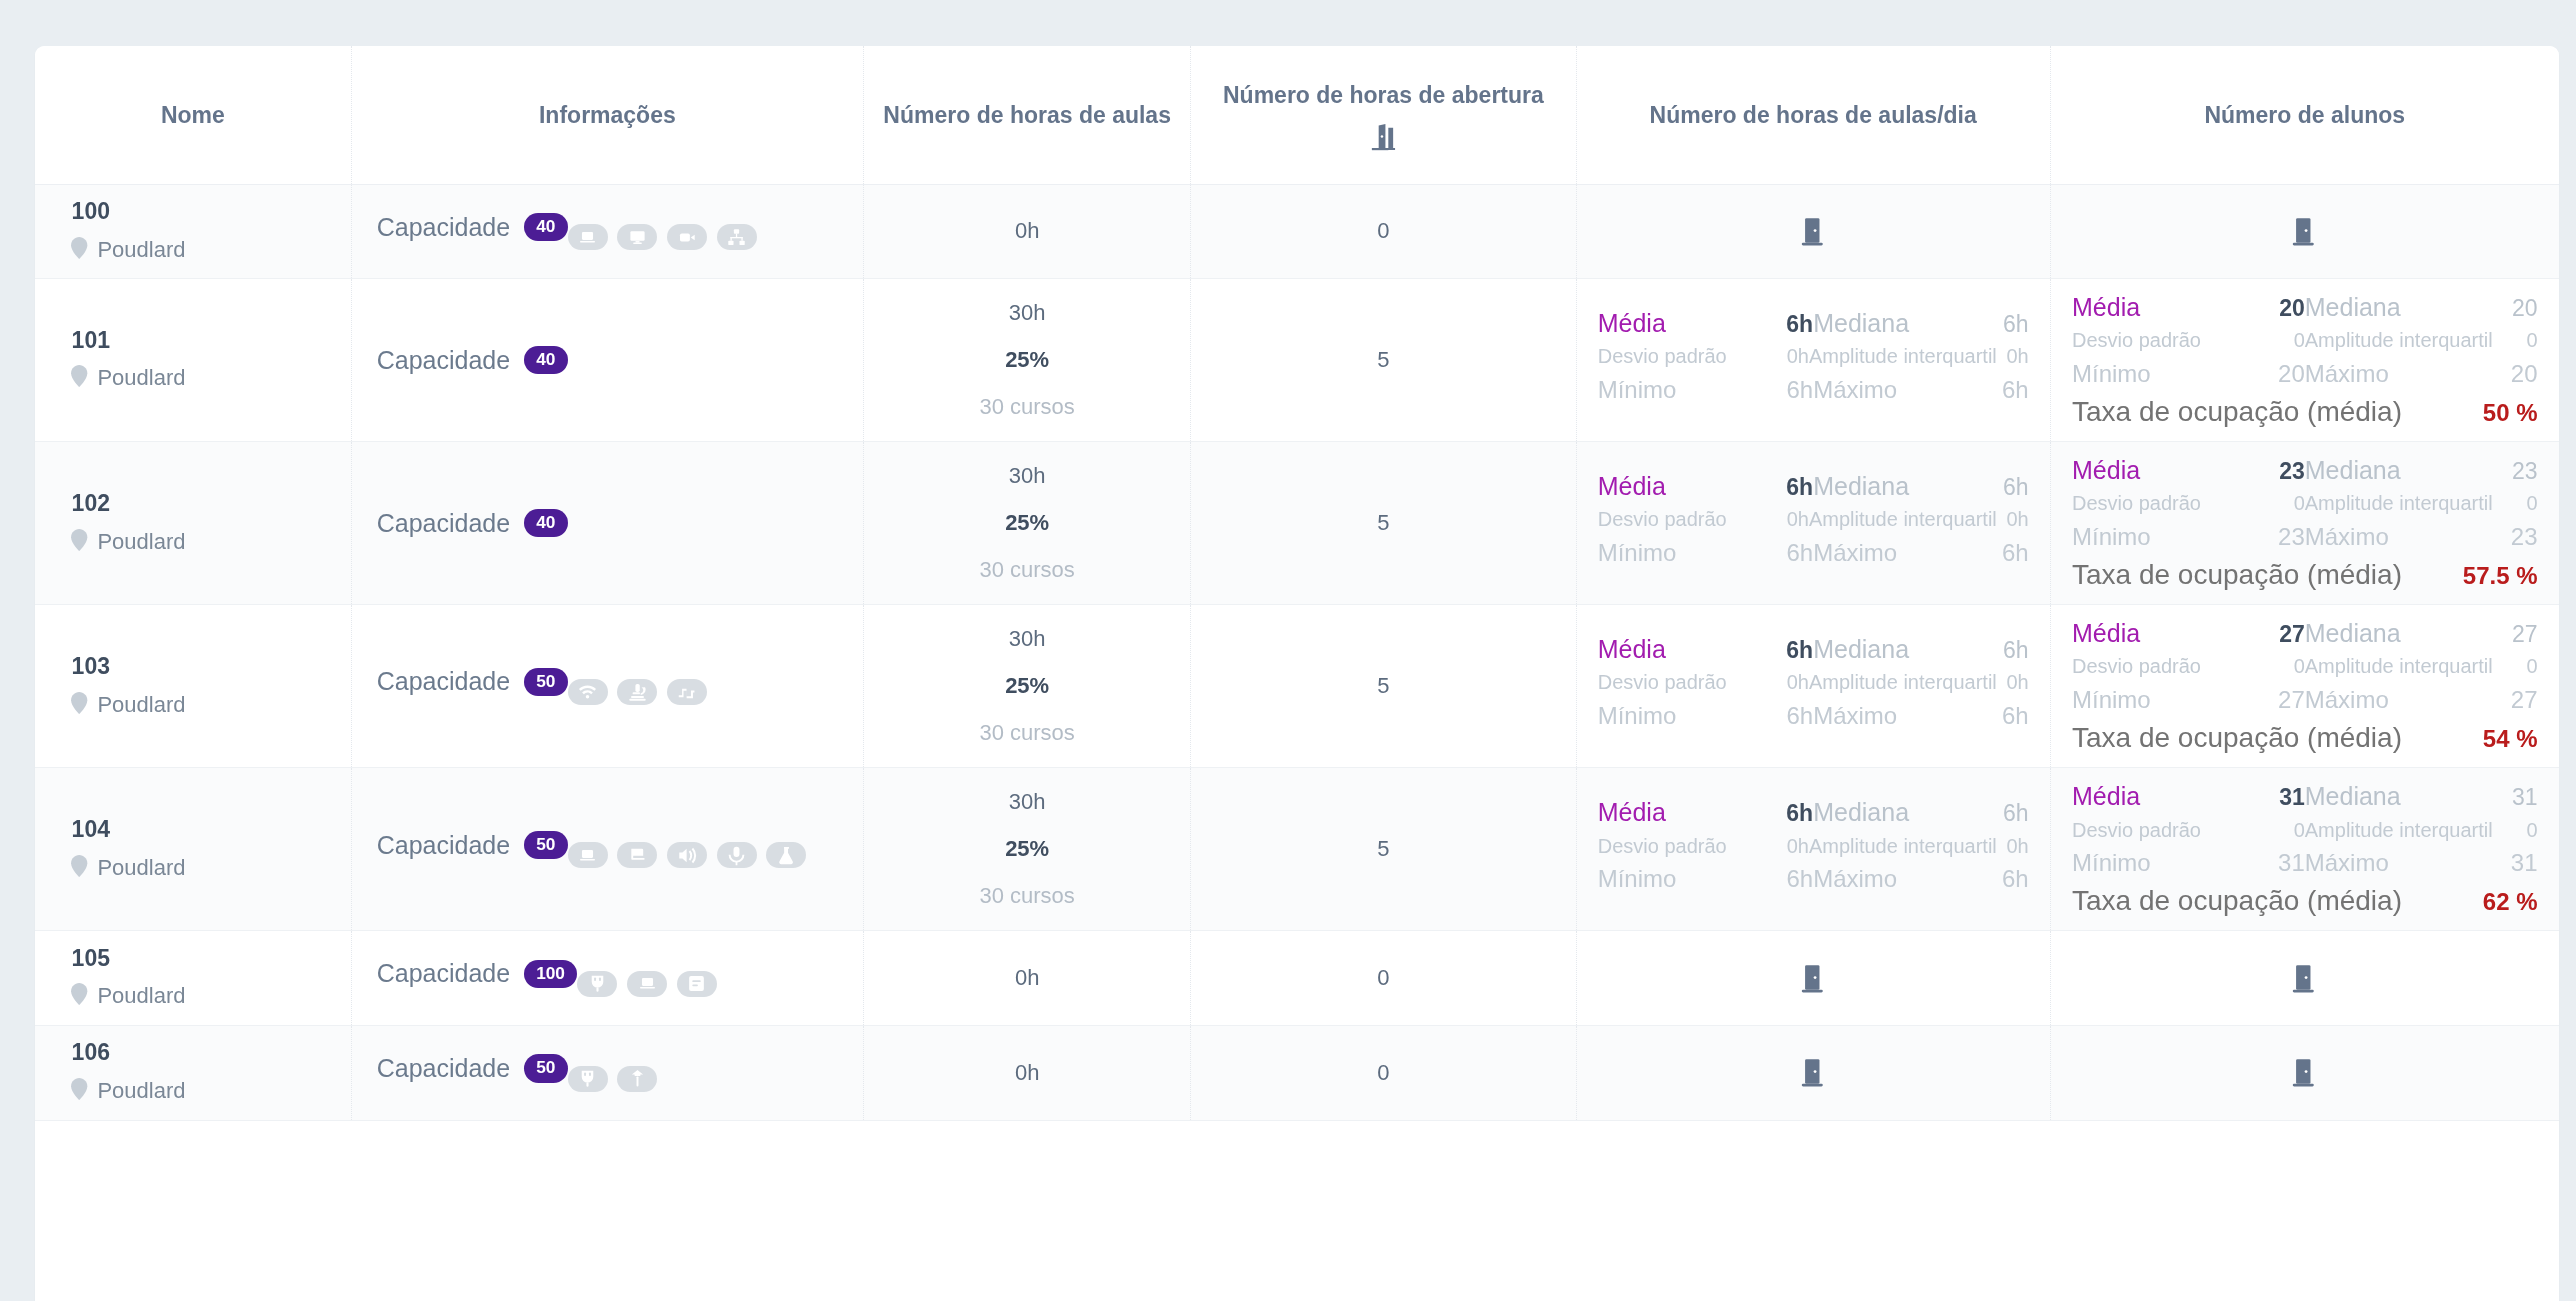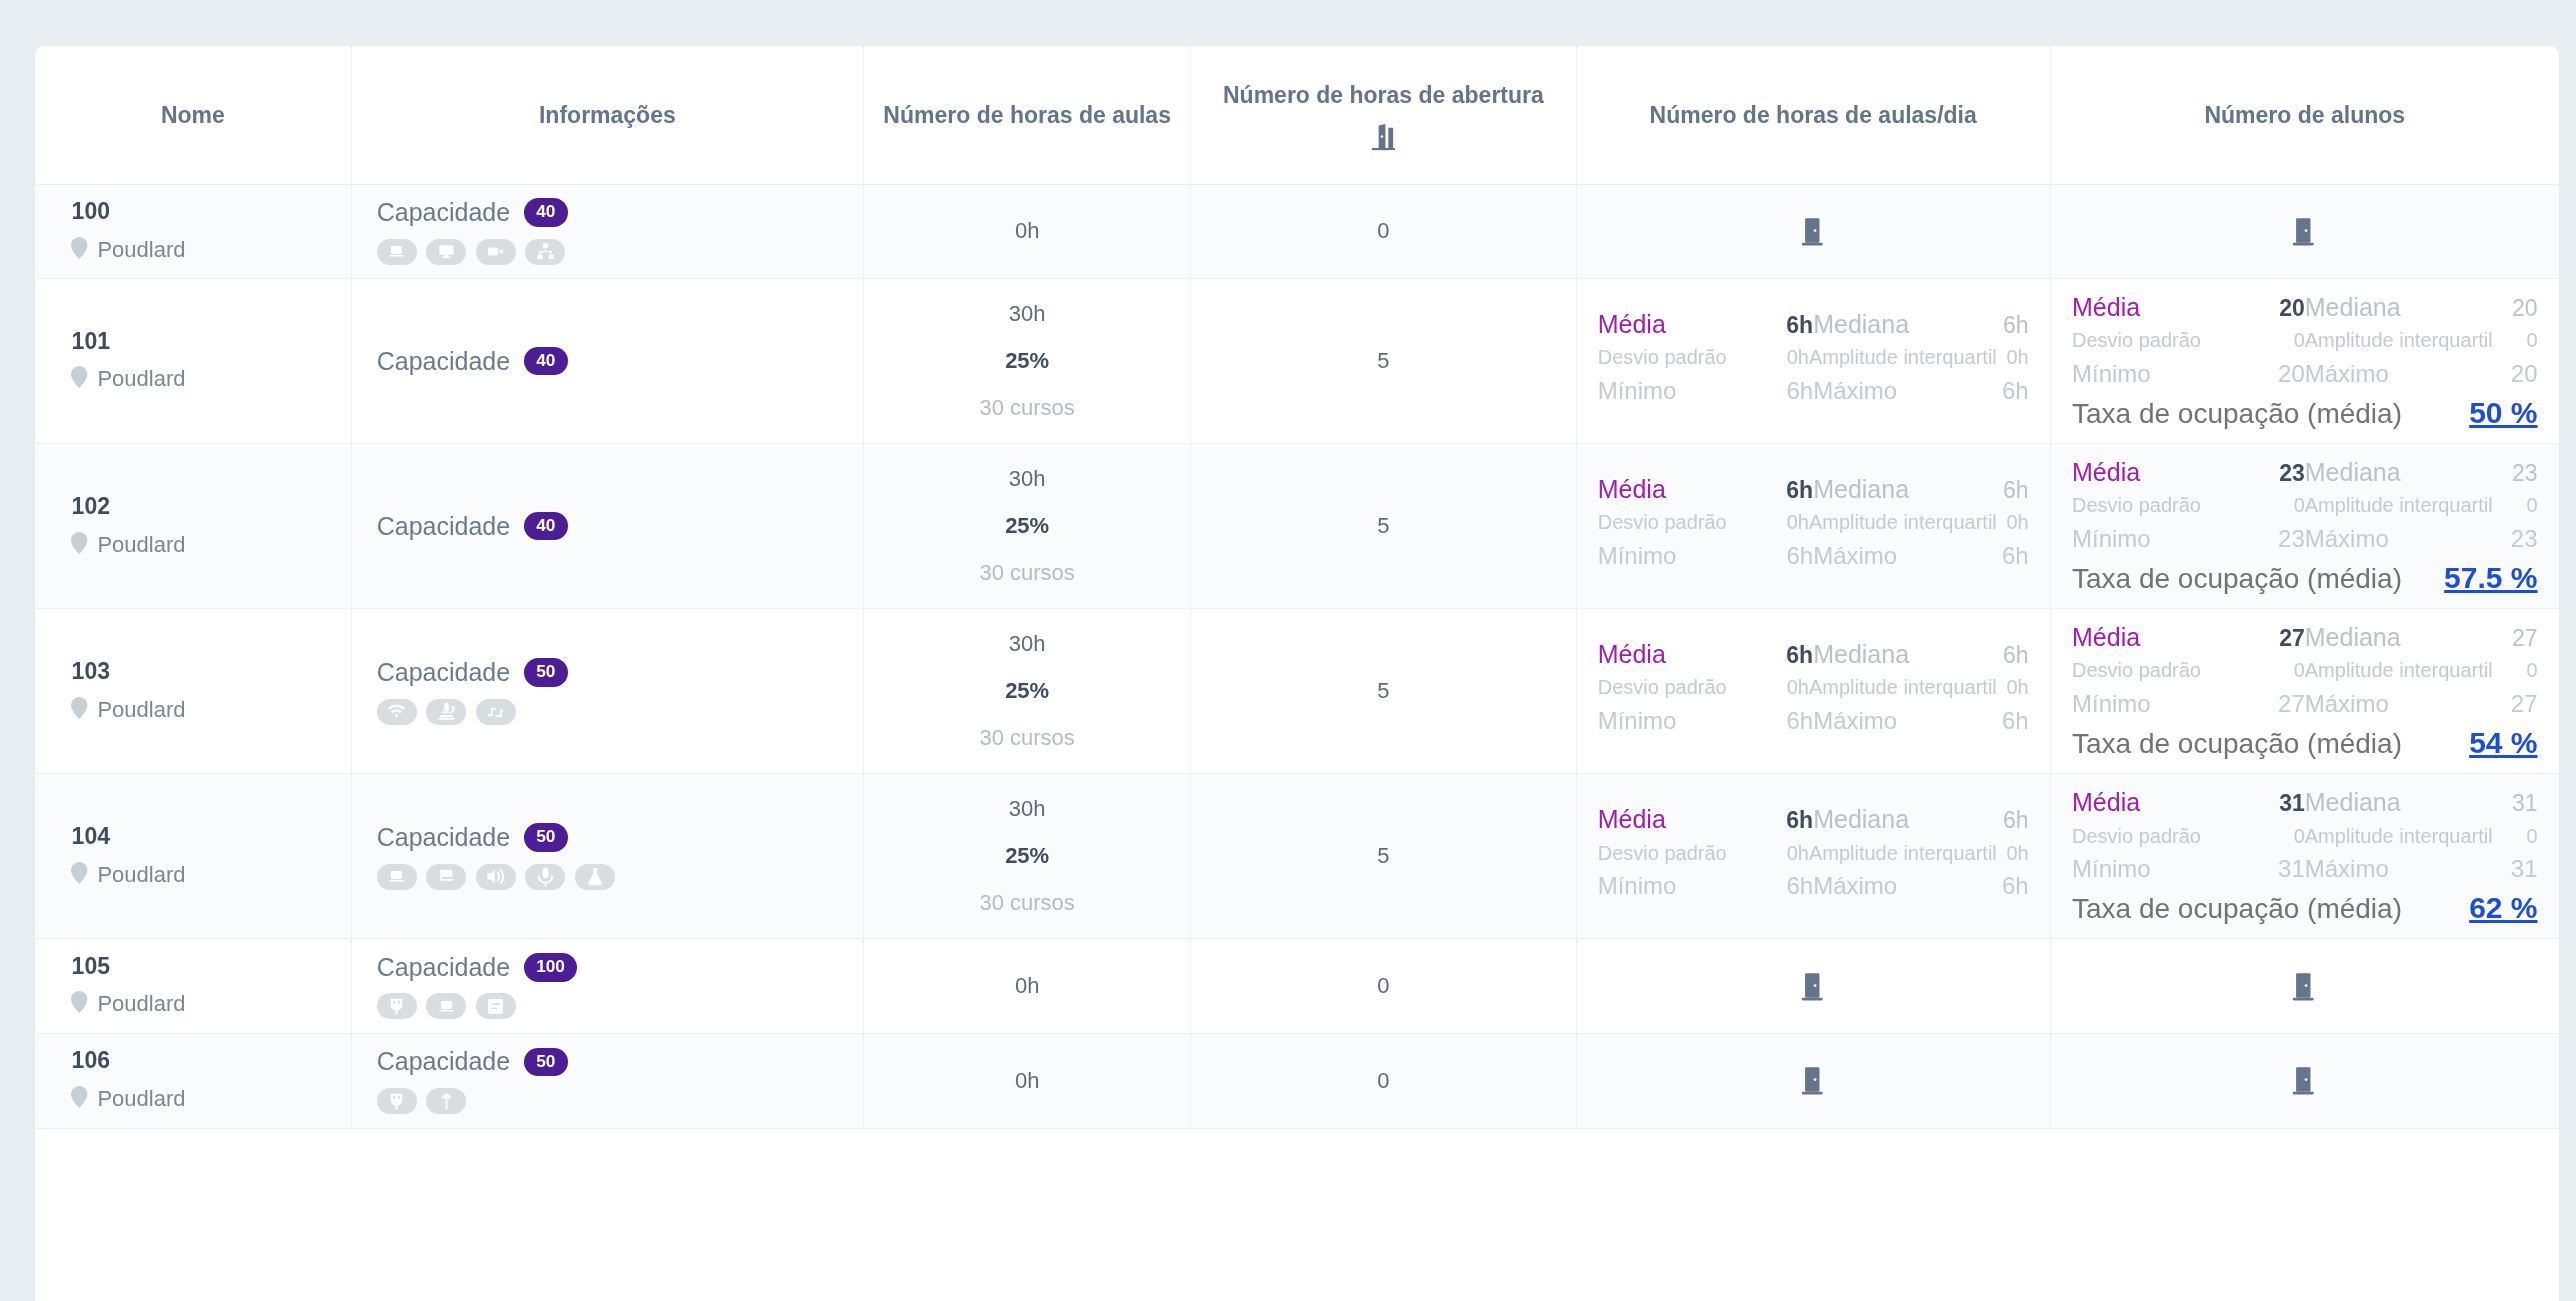--- a/index.html
+++ b/index.html
@@ -65,21 +65,21 @@
   .nome-title {
     font-size: 23px; font-weight: bold; color: #3f4d5f;
     letter-spacing: 0.2px; margin-bottom: 11.6px;
   }
   .nome-loc {
     display: flex; align-items: flex-start; gap: 9.6px;
     font-size: 22px; color: #7a8796;
   }
 
   
-  .info-wrap { display: flex; flex-direction: column; align-items: flex-start; padding-left: 9.6px; justify-content: flex-end; }
+  .info-wrap { display: flex; flex-direction: row; align-items: flex-start; padding-left: 9.6px; }
   .cap-line { display: flex; align-items: center; gap: 13.5px; }
   .cap-label { font-size: 25px; color: #6b7a8d; }
   .cap-badge {
     background: #4c1d95; color: #ffffff; border-radius: 962px;
     font-size: 17.3px; font-weight: bold; padding: 2.9px 12.5px 3.9px 12.5px;
     line-height: 1.25; min-width: 42px; text-align: center;
   }
   .eq-row { display: flex; gap: 9.6px; margin-top: 11.6px; }
   .eq-chip {
     width: 40px; height: 26px; border-radius: 962px; background: #d8dde2;
@@ -111,21 +111,21 @@
   .r1 .right .v { font-size: 23px; color: #b9c2cb; }
 
   .r2 { margin-bottom: 7.7px; }
   .r2 .k, .r2 .v { font-size: 20px; color: #c2cad2; }
 
   .r3 { margin-bottom: 7.7px; }
   .r3 .k, .r3 .v { font-size: 24px; color: #c2cad2; }
 
   .r4 { margin-top: 3.9px; }
   .r4 .k { font-size: 28px; color: #737373; font-weight: normal; }
-  .r4 .v { font-size: 30px; color: #1d4ed8; font-weight: bold; margin-left: auto; padding-left: 25px; text-decoration: underline; }
+  .r4 .v { font-size: 24px; color: #b91c1c; font-weight: bold; margin-left: auto; padding-left: 25px; }
   .r4 .st-half { flex: 1 1 100%; }
 
   .hdr-icon { margin-top: 11.6px; display: flex; justify-content: center; }
 </style>
 </head>
 <body>
 
 <div class="page">
   <div class="card">
     <table class="grid">

